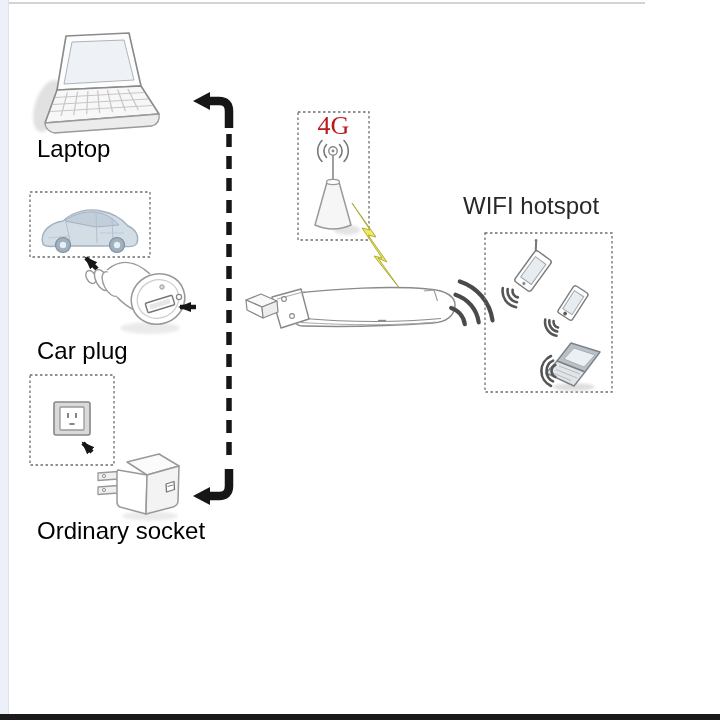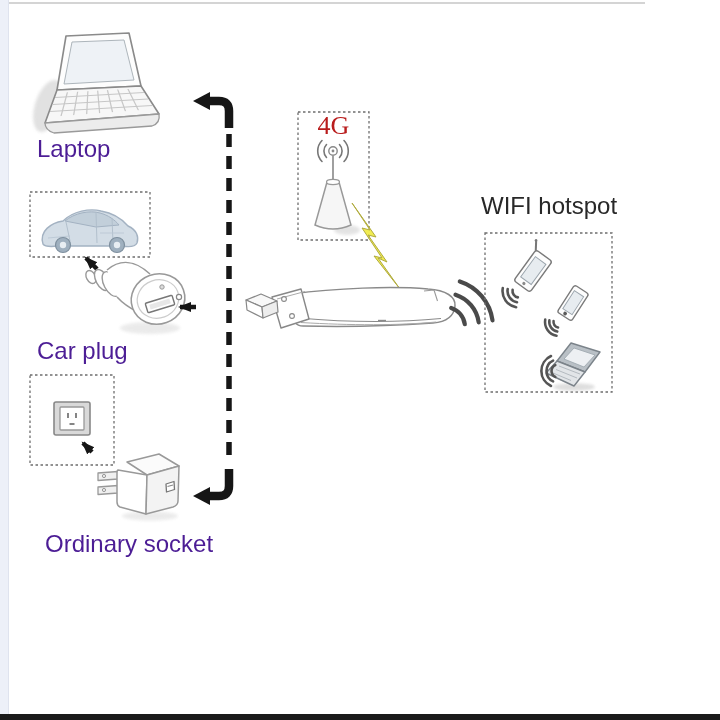--- a/index.html
+++ b/index.html
@@ -4,25 +4,25 @@
 <style>
   html,body{margin:0;padding:0;background:#ffffff;}
   .stage{
     position:relative;width:720px;height:720px;background:#ffffff;
     font-family:"Liberation Sans", sans-serif;overflow:hidden;
   }
   .left-strip{position:absolute;left:0;top:0;width:8px;height:720px;background:#edf0f8;border-right:1px solid #dfe3ee;}
   .top-line{position:absolute;left:9px;top:2px;width:636px;height:2px;background:#d4d4d4;}
   .bottom-bar{position:absolute;left:0;top:714px;width:720px;height:6px;background:#1a1a1a;}
   .diagram-svg{position:absolute;left:0;top:0;}
-  .lbl{position:absolute;color:#4c1d95;font-size:24px;line-height:1.1;white-space:nowrap;}
+  .lbl{position:absolute;color:#000000;font-size:24px;line-height:1.1;white-space:nowrap;}
   .lbl-laptop{left:37px;top:136px;}
   .lbl-carplug{left:37px;top:338px;}
-  .lbl-socket{left:37px;top:531px;margin-left:8px;}
-  .lbl-hotspot{left:481px;top:193px;color:#282828;}
+  .lbl-socket{left:37px;top:518px;}
+  .lbl-hotspot{left:463px;top:193px;color:#282828;}
   .lbl-4g{left:298px;top:112px;width:71px;text-align:center;font-family:"Liberation Serif", serif;font-size:26px;color:#b91c1c;}
 </style>
 </head>
 <body>
 
 <div class="stage">
   <div class="left-strip"></div>
   <div class="top-line"></div>
 
   <svg class="diagram-svg" width="720" height="720" viewBox="0 0 720 720">

